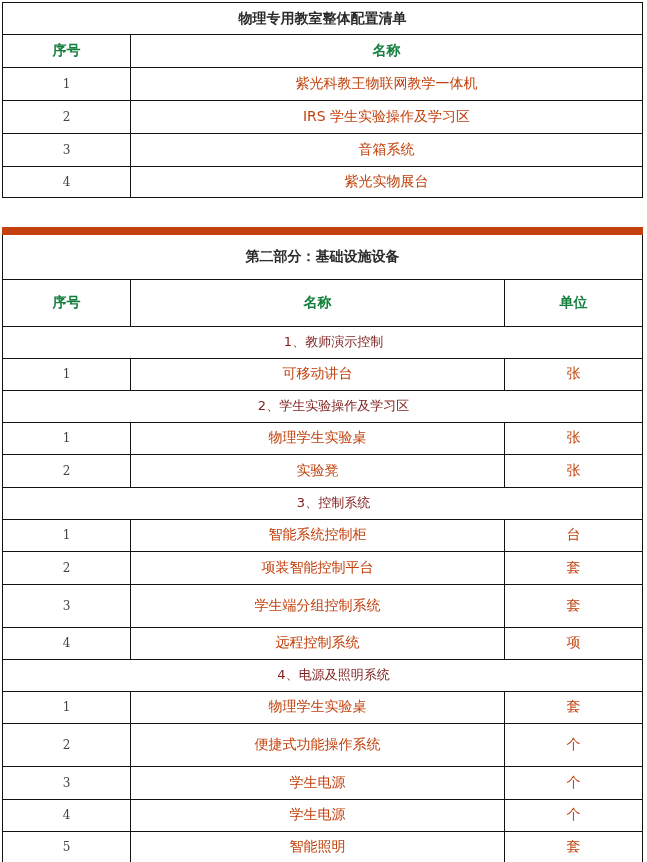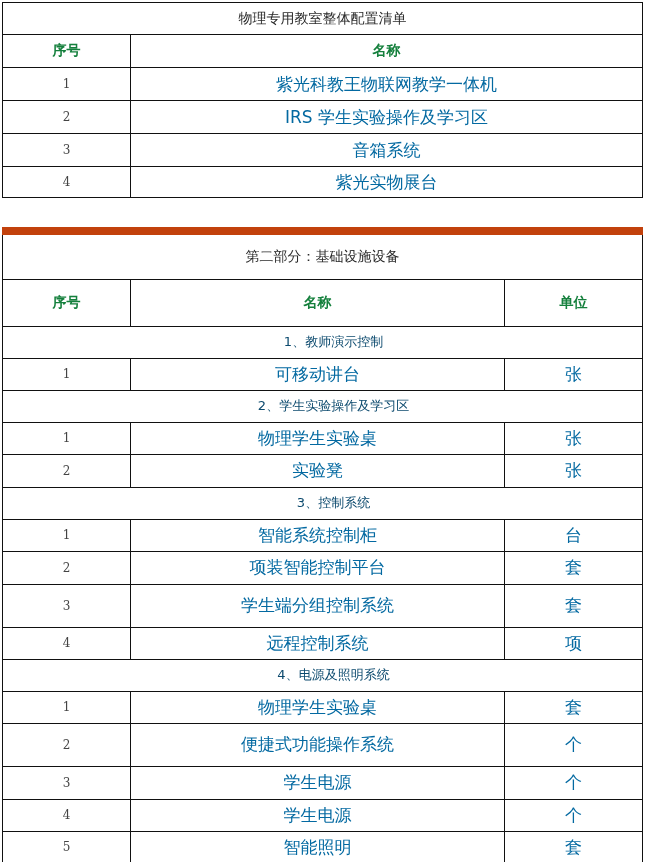--- a/index.html
+++ b/index.html
@@ -1,24 +1,24 @@
 <!DOCTYPE html>
 <html><head>
 <meta charset="utf-8">
 <style>
   html, body { margin: 0; padding: 0; background: #ffffff; }
   body { width: 647px; height: 862px; overflow: hidden; position: relative;
          font-family: "DejaVu Sans", "Liberation Sans", sans-serif; color: #333; }
   .tbl { position: absolute; left: 2px; width: 641px; border-collapse: collapse; table-layout: fixed; }
   .tbl td { border: 1.5px solid #111; text-align: center; vertical-align: middle; padding: 0;
-            font-size: 17px; color: #0369a1; }
+            font-size: 14px; color: #c2410c; }
   .tbl td.num { font-family: "DejaVu Serif", "Liberation Serif", serif; font-size: 12px; color: #444; }
   .tbl td.hdr { font-weight: bold; font-size: 14px; color: #15803d; }
-  .tbl td.title { font-weight: normal; font-size: 14px; color: #2a2a2a; }
-  .tbl td.group { font-size: 13px; color: #0c4a6e; padding-left: 22px; }
+  .tbl td.title { font-weight: bold; font-size: 14px; color: #2a2a2a; }
+  .tbl td.group { font-size: 13px; color: #7f1d1d; padding-left: 22px; }
   #t1 { top: 2px; }
   #t1 col.c1 { width: 128px; }
   #t2 { top: 227px; }
   #t2 col.c1 { width: 128px; }
   #t2 col.c3 { width: 138px; }
   .thick-top td { border-top: 8px solid #c2410c; }
   .faded { color: #aaa; }
 </style>
 </head>
 <body>

